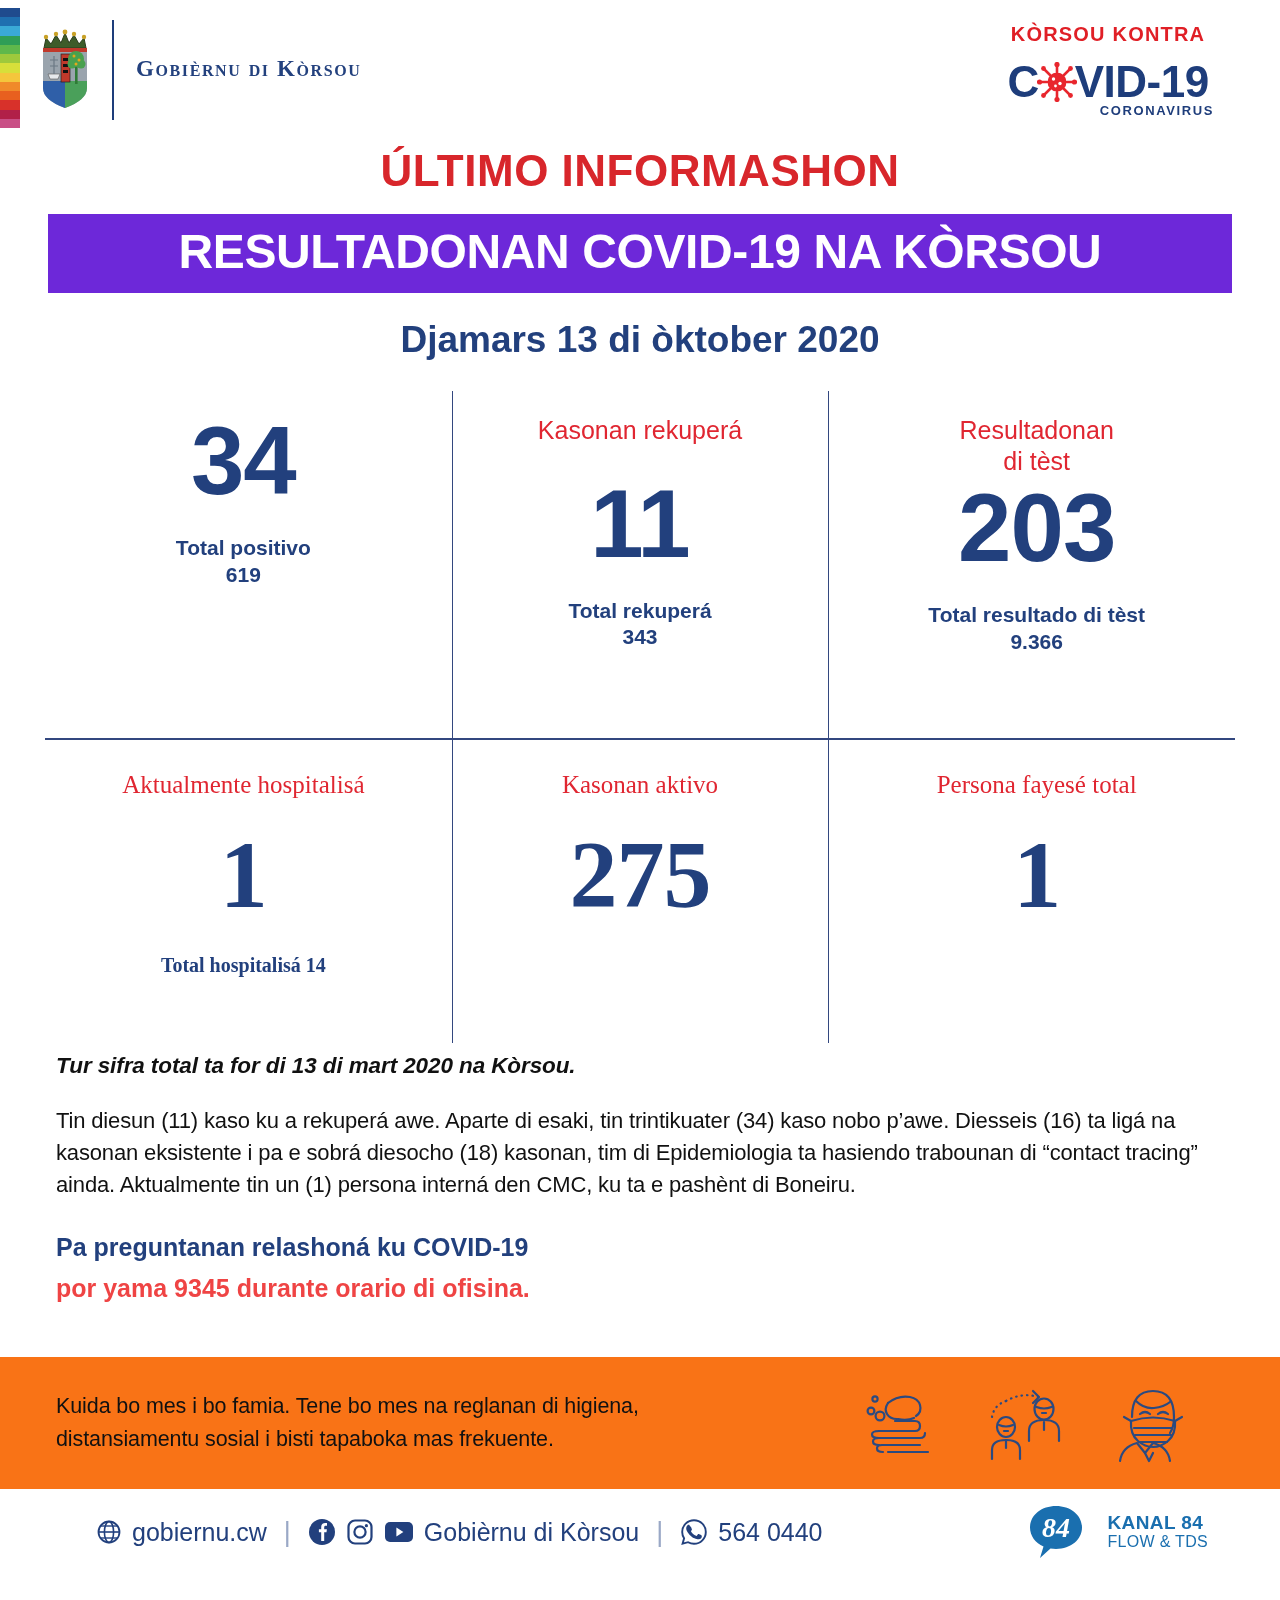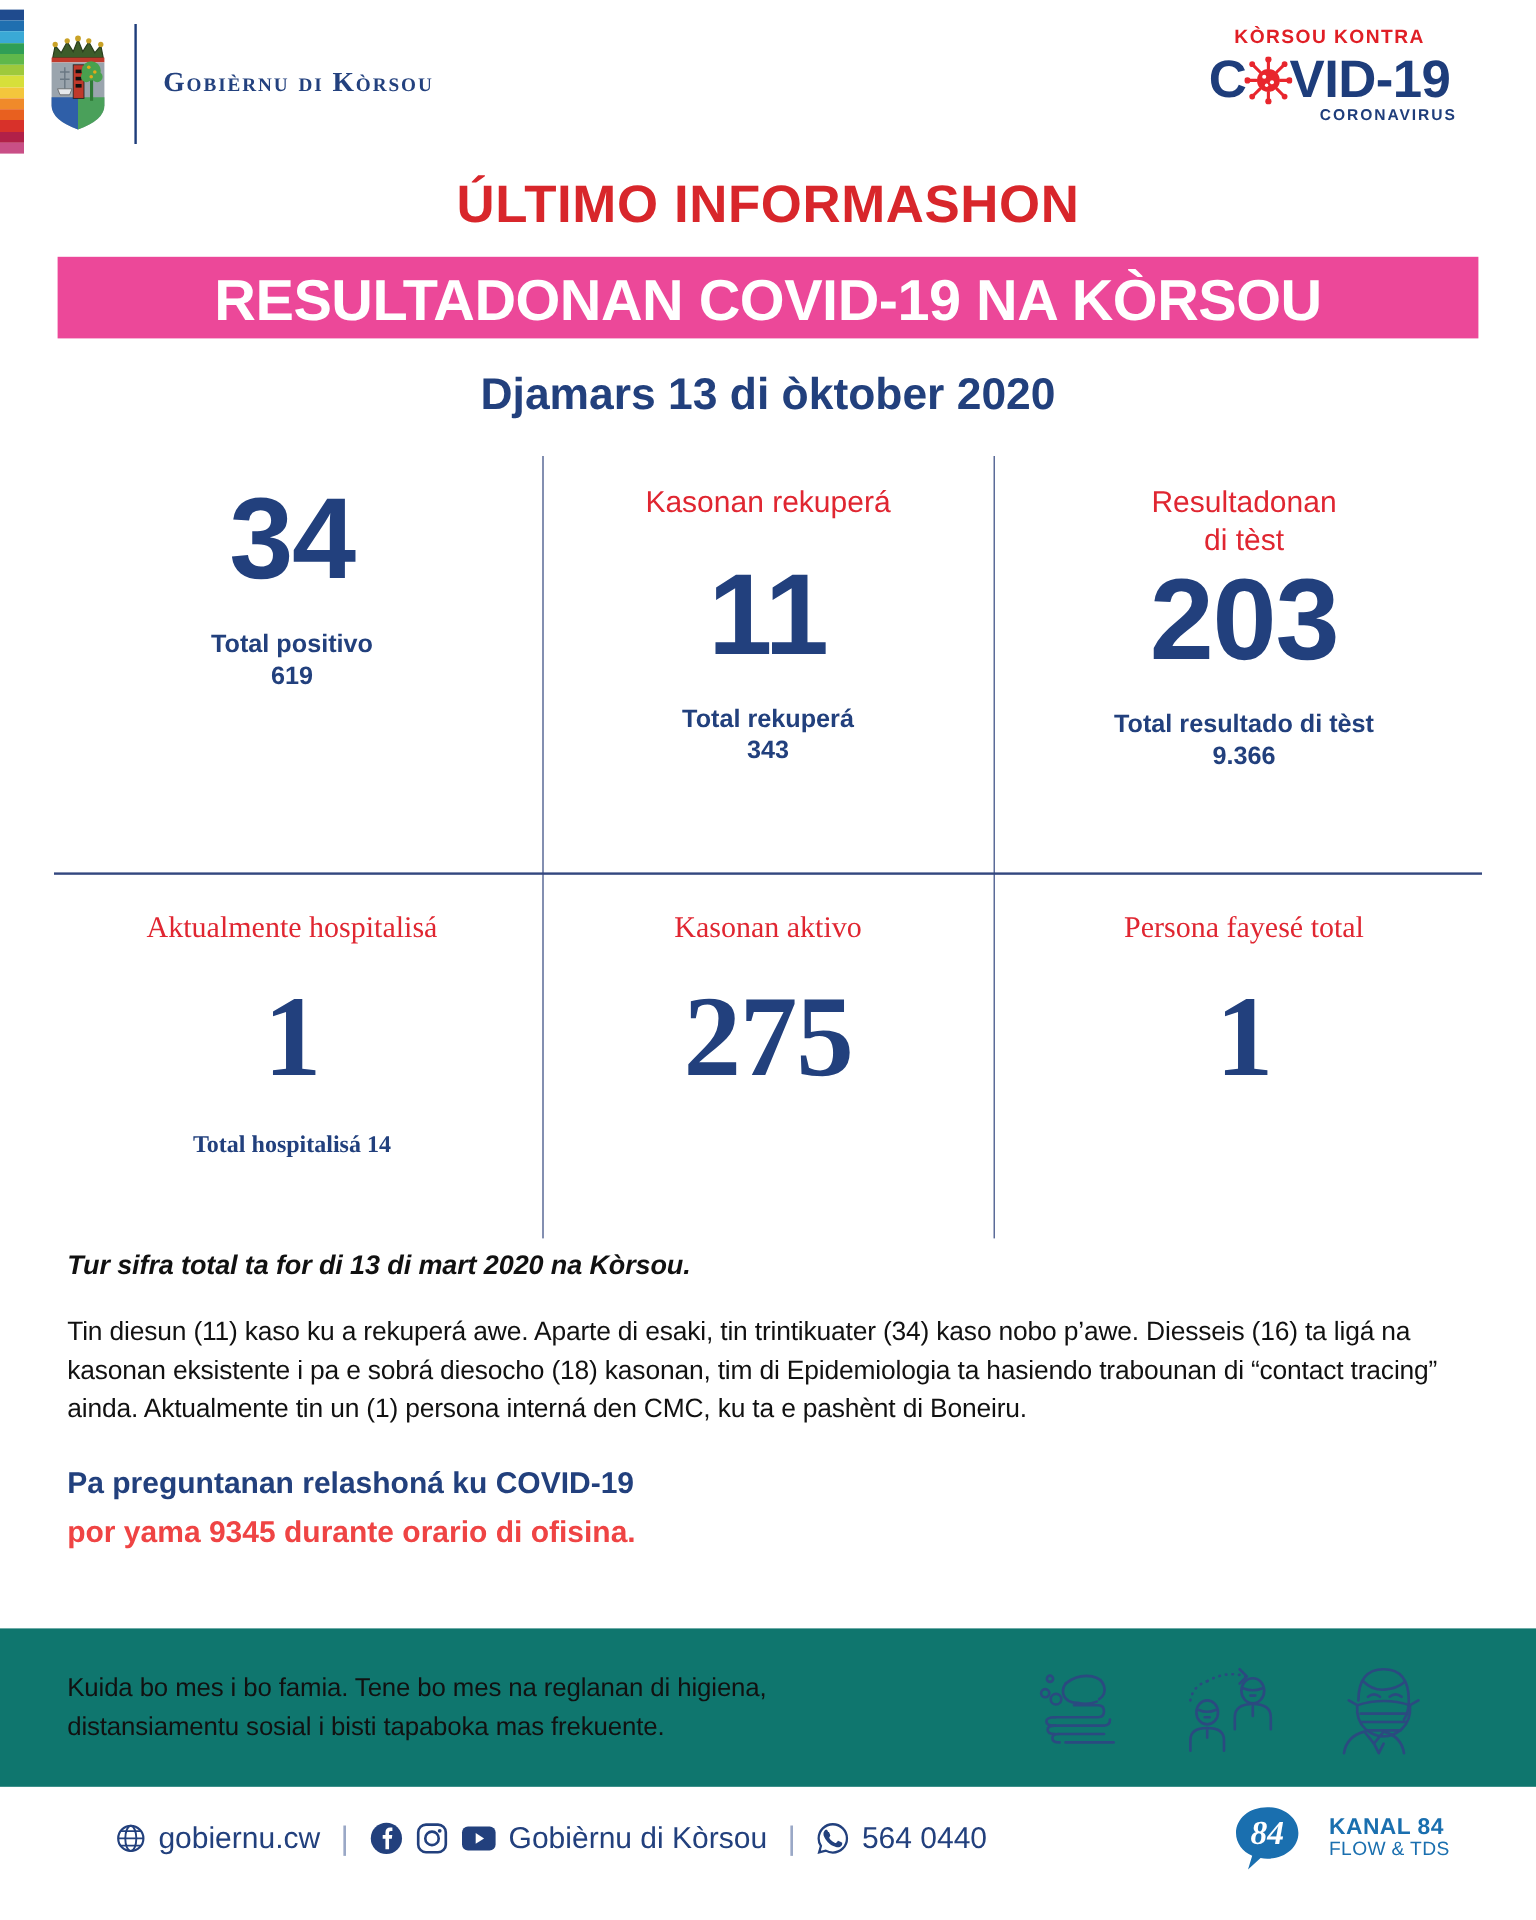--- a/index.html
+++ b/index.html
@@ -62,26 +62,26 @@
   }
 
   .covid-logo {
     position: absolute;
     right: 62px;
     top: 24px;
     width: 220px;
     text-align: center;
   }
   .covid-kontra {
-    font-size: 16px;
+    font-size: 20px;
     font-weight: 700;
     letter-spacing: 1.2px;
     color: #e01f26;
     line-height: 1;
-    margin-bottom: 5px;
+    margin-bottom: 16px;
   }
   .covid-main {
     font-size: 44px;
     font-weight: 700;
     letter-spacing: -0.5px;
     color: #1e3d7b;
     line-height: 1.02;
     display: flex;
     align-items: center;
     justify-content: center;
@@ -101,27 +101,27 @@
   .ultimo {
     text-align: center;
     color: #d8262b;
     font-size: 44px;
     font-weight: 700;
     letter-spacing: 0.5px;
     margin-top: 16px;
   }
   .title-band {
     margin: 18px 48px 0 48px;
-    background: #ec4899;
+    background: #6d28d9;
     color: #ffffff;
     text-align: center;
     font-size: 48px;
     font-weight: 700;
     letter-spacing: -0.4px;
-    padding: 14px 0 6px 0;
+    padding: 14px 0 17px 0;
     line-height: 1;
   }
   .date-line {
     text-align: center;
     color: #22407d;
     font-size: 37px;
     font-weight: 600;
     margin-top: 26px;
   }
 
@@ -217,21 +217,21 @@
     margin-top: 9px;
   }
 
   
   .hygiene {
     position: absolute;
     left: 0;
     right: 0;
     top: 1357px;
     height: 132px;
-    background: #0f766e;
+    background: #f97316;
     display: flex;
     align-items: center;
   }
   .hygiene-text {
     margin-left: 56px;
     font-size: 21.5px;
     line-height: 1.55;
     color: #111111;
     flex: 1 1 auto;
     letter-spacing: -0.1px;

